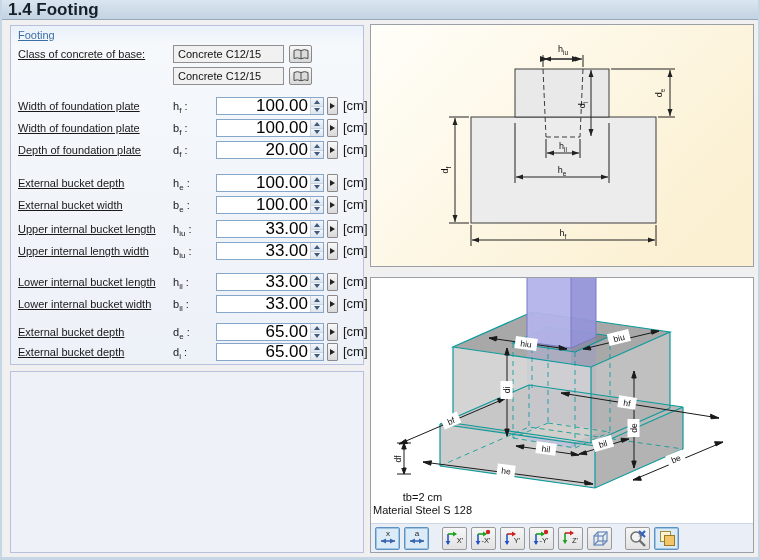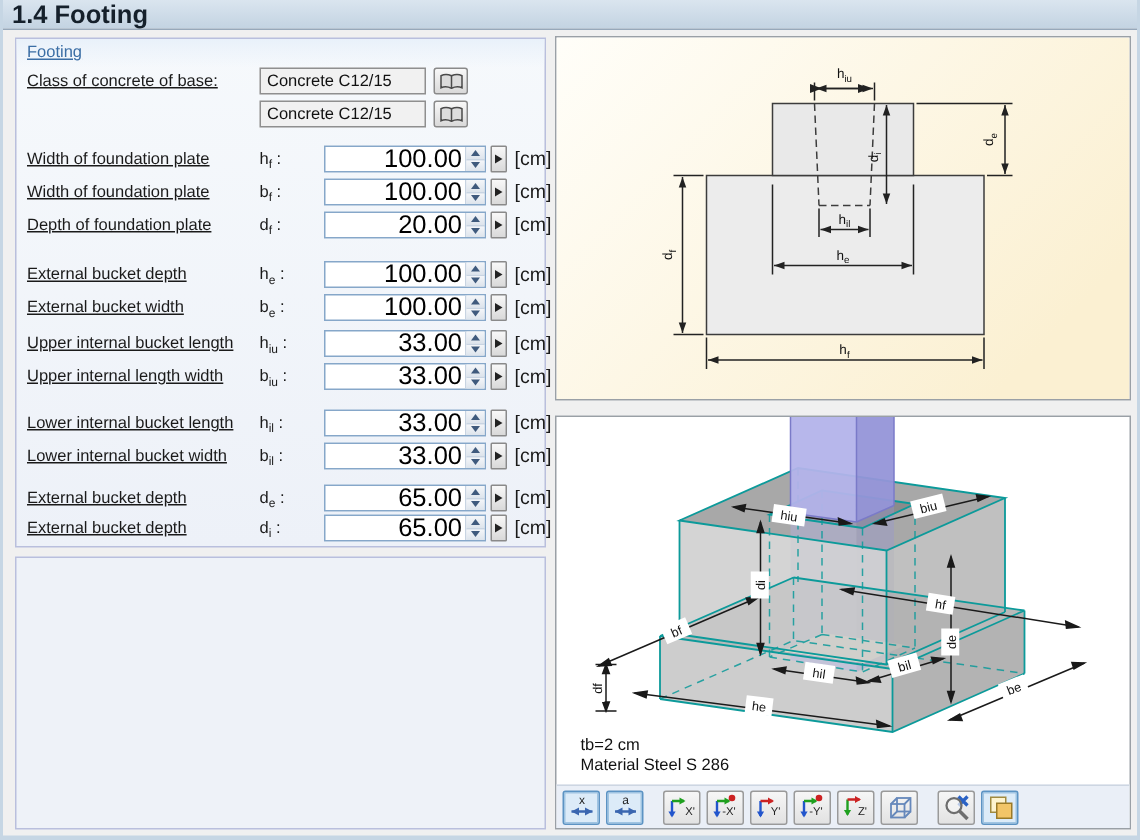--- a/index.html
+++ b/index.html
@@ -41,21 +41,21 @@
        border-radius:1px;background:linear-gradient(#f8f8f8,#d9d9d9);padding:0;display:flex;
        align-items:center;justify-content:center;}
   .tri-r{width:0;height:0;border-top:3.5px solid transparent;border-bottom:3.5px solid transparent;
        border-left:5px solid #222;}
   .unit{position:absolute;left:332px;top:0;line-height:18px;font-size:13px;color:#1a1a1a;}
   
   #panel-2d{position:absolute;left:368px;top:24px;width:384px;height:243px;border:1px solid #9aa0a6;
        background:#fff;}
   #panel-3d{position:absolute;left:368px;top:277px;width:384px;height:276px;border:1px solid #9aa0a6;
        background:#fff;}
-  #info3d{position:absolute;left:16px;top:213px;font-size:11px;color:#111;line-height:13px;}
+  #info3d{position:absolute;left:2px;top:213px;font-size:11px;color:#111;line-height:13px;text-align:center;}
   #toolbar3d{position:absolute;left:0;right:0;bottom:0;height:29px;background:#eaeff7;
        border-top:1px solid #cdd6e2;display:flex;align-items:center;padding-left:4px;}
   .tbtn{width:25px;height:23px;margin-right:4px;border:1px solid #9a9a9a;border-radius:2px;
        background:linear-gradient(#f6f6f6,#e2e2e2);padding:0;display:flex;align-items:center;
        justify-content:center;}
   .tbtn.active{border:1px solid #5c93c3;box-shadow:0 0 0 1px #9fc4e2 inset;background:#dcebf8;}
   .gap{width:9px;}
   svg text{font-family:"Liberation Sans",sans-serif;}
 </style>
 </head>
@@ -471,21 +471,21 @@
           </g>
         <g transform="translate(305,181) rotate(-22)">
             <rect x="-9" y="-6.5" width="18" height="12" fill="#fff"></rect>
             <text y="3">be</text>
           </g>
       </g>
     </svg>
 
     <div id="info3d">
       <div>tb=2 cm</div>
-      <div>Material Steel S 286</div>
+      <div>Material Steel S 128</div>
     </div>
 
     <div id="toolbar3d">
       <button class="tbtn active">
         <svg width="20" height="20" viewBox="0 0 20 20">
           <text x="10" y="8" font-size="8" text-anchor="middle" fill="#222">x</text>
           <line x1="3" y1="13" x2="17" y2="13" stroke="#3a66b0" stroke-width="1.6"></line>
           <path d="M3,13 l5,-2.6 v5.2 z M17,13 l-5,-2.6 v5.2 z" fill="#3a66b0"></path>
         </svg>
       </button>

